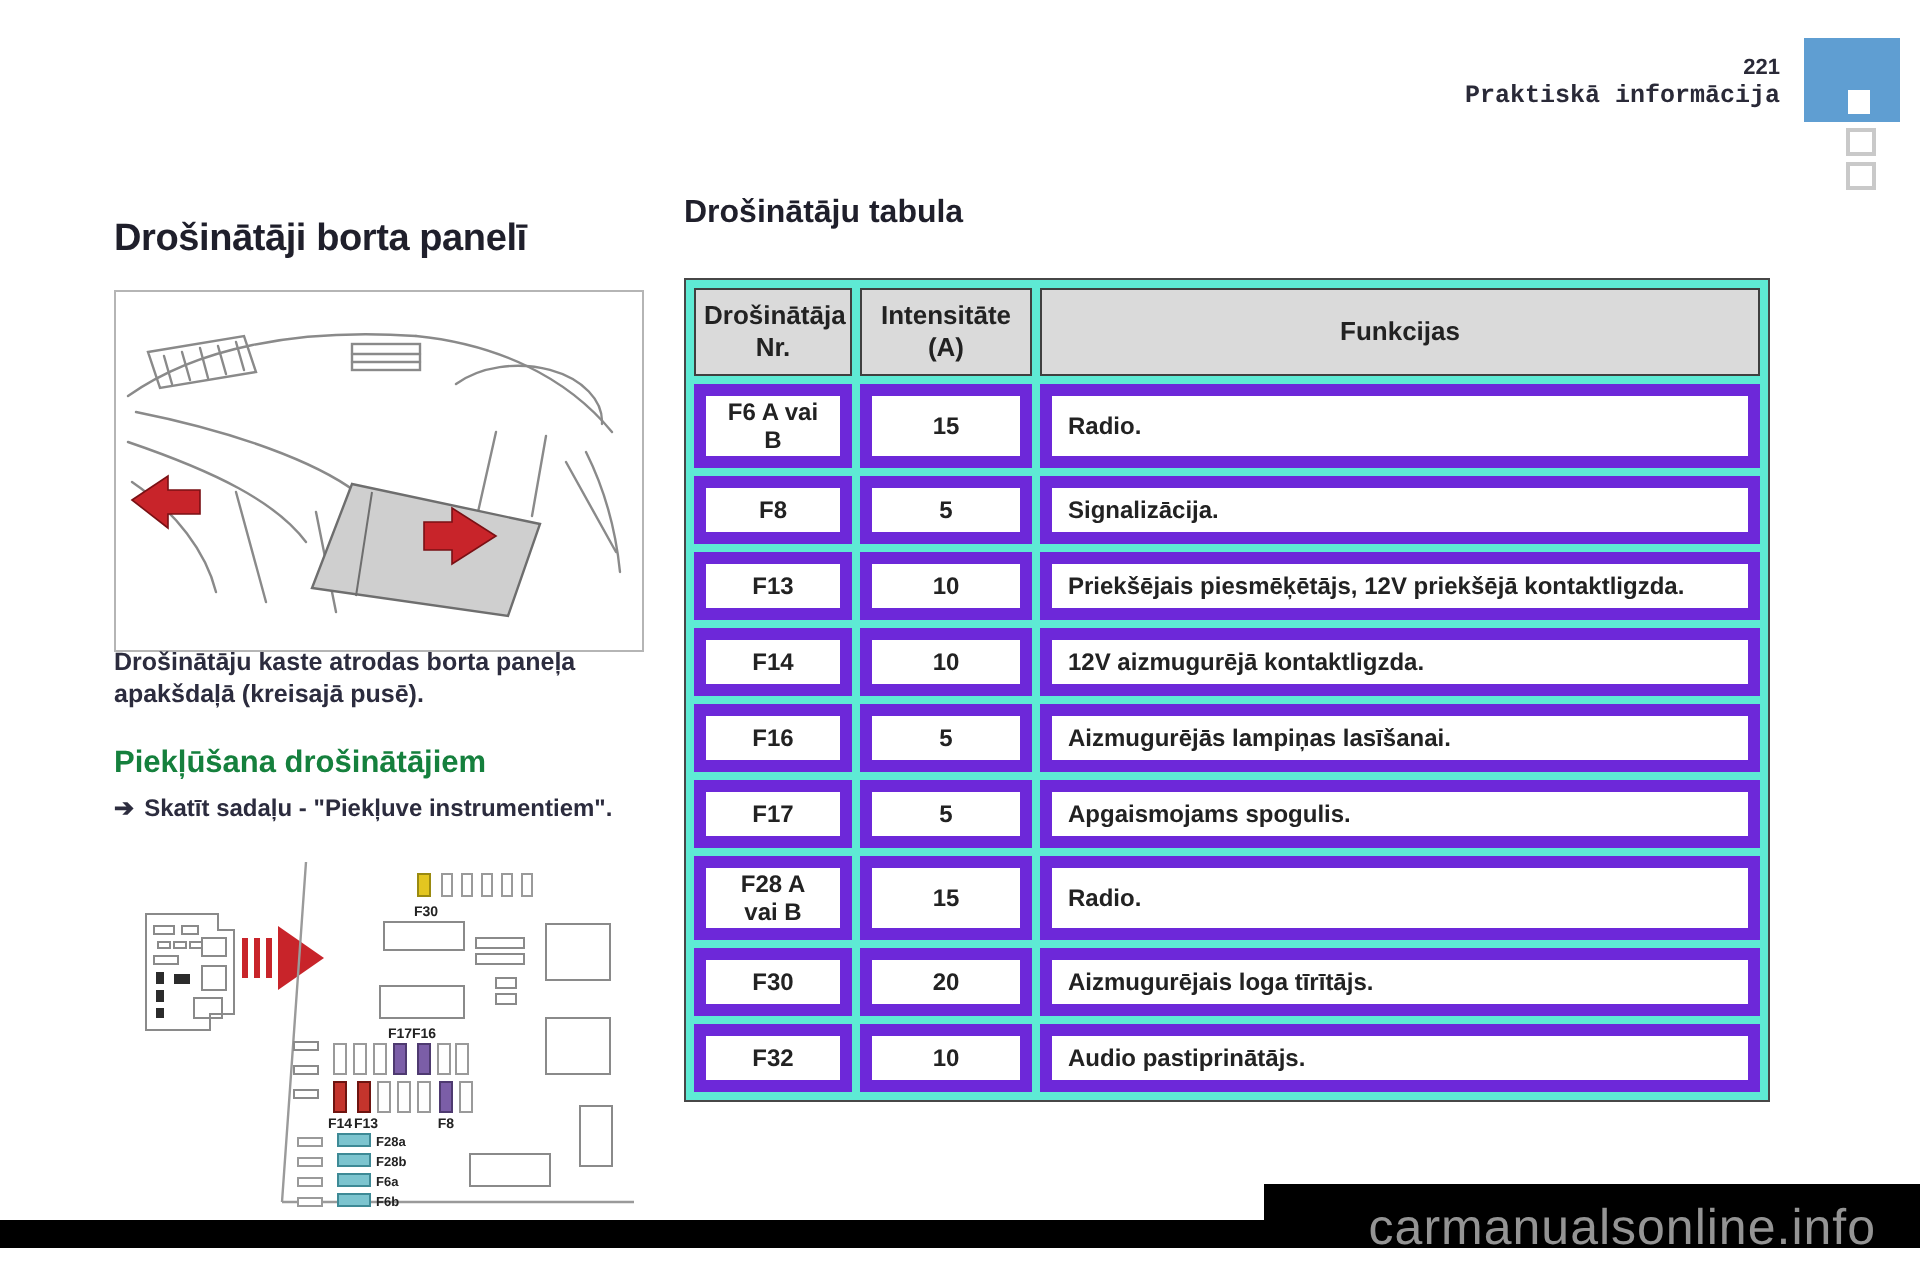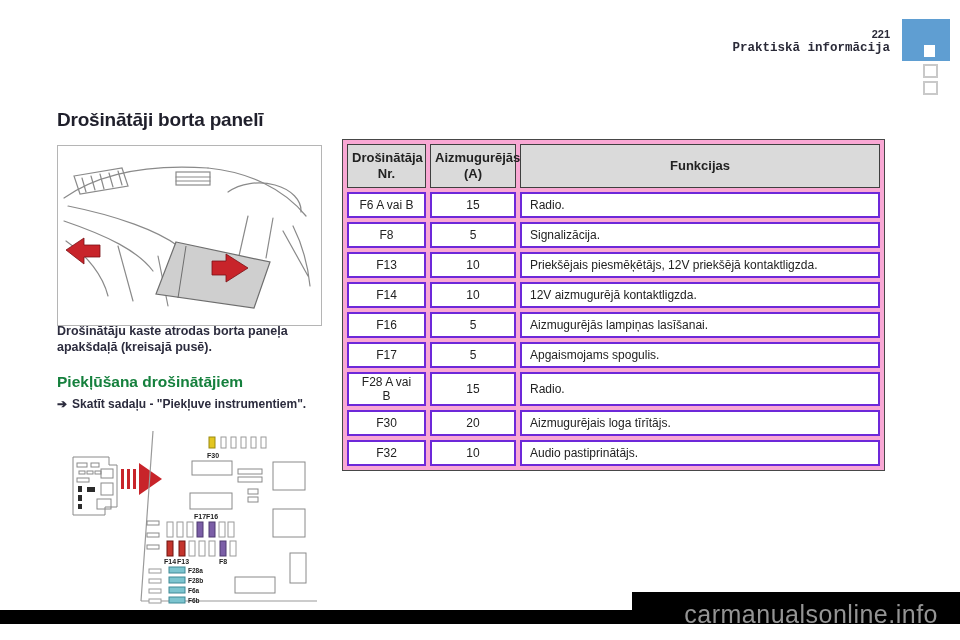--- a/index.html
+++ b/index.html
@@ -19,24 +19,24 @@
   .illu1{position:absolute;left:57px;top:145px;width:263px;height:179px;border:1px solid #b5b5b5;background:#fff;margin:0;}
   .caption{position:absolute;left:57px;top:323px;width:292px;font-size:12.5px;font-weight:bold;line-height:16px;color:#2c2c3e;margin:0;}
   .h2-left{position:absolute;left:57px;top:373px;font-size:15.5px;font-weight:bold;color:#15803d;margin:0;}
   .bullet{position:absolute;left:57px;top:397px;width:300px;font-size:12px;font-weight:bold;color:#2c2c3e;margin:0;}
   .bullet .arrow{margin-right:5px;font-size:12px;}
   .illu2{position:absolute;left:57px;top:429px;width:263px;height:179px;background:#fff;margin:0;}
 
   
   .h2-right{position:absolute;left:342px;top:98px;font-size:16px;font-weight:bold;color:#1f1f2b;margin:0;}
   .fuse-table{position:absolute;left:342px;top:139px;width:543px;border-collapse:separate;border-spacing:4px;
-              background:#f9a8d4;border:1px solid #474747;table-layout:fixed;}
+              background:#5eead4;border:1px solid #474747;table-layout:fixed;}
   .fuse-table th{background:#dadada;border:1px solid #3f3f3f;font-size:13px;font-weight:bold;
                  text-align:center;vertical-align:middle;height:38px;padding:2px 4px;line-height:1.25;color:#222;}
-  .fuse-table td{background:#ffffff;border:2px solid #6d28d9;font-size:12px;font-weight:normal;
+  .fuse-table td{background:#ffffff;border:6px solid #6d28d9;font-size:12px;font-weight:bold;
                  height:20px;padding:1px 8px;color:#222;vertical-align:middle;margin-top:39px;}
   .c-nr,.c-amp{text-align:center;}
   .c-fn{text-align:left;}
 
   
   .wm-panel{position:absolute;left:632px;top:592px;width:328px;height:48px;background:#000;}
   .bottom-bar{position:absolute;left:0;top:610px;width:960px;height:30px;background:#000;}
   .watermark{position:absolute;top:600px;right:22px;color:#949494;font-size:25px;letter-spacing:0.5px;z-index:6;}
 
   svg text{font-family:"Liberation Sans",sans-serif;}
@@ -178,31 +178,32 @@
       <rect x="112" y="148" width="16" height="6" stroke="#3e8a96" fill="#7cc4cf"></rect>
       <rect x="112" y="158" width="16" height="6" stroke="#3e8a96" fill="#7cc4cf"></rect>
       <rect x="112" y="168" width="16" height="6" stroke="#3e8a96" fill="#7cc4cf"></rect>
       <text x="131" y="144" font-size="6.5" font-weight="bold" fill="#222">F28a</text>
       <text x="131" y="154" font-size="6.5" font-weight="bold" fill="#222">F28b</text>
       <text x="131" y="164" font-size="6.5" font-weight="bold" fill="#222">F6a</text>
       <text x="131" y="174" font-size="6.5" font-weight="bold" fill="#222">F6b</text>
     </svg>
   </figure>
 
+  <h2 class="h2-right">Drošinātāju tabula</h2>
 
   <table class="fuse-table">
     <colgroup>
         <col style="width:79px">
         <col style="width:86px">
         <col>
       </colgroup>
     <thead>
       <tr>
         <th>Drošinātāja Nr.</th>
-        <th>Aizmugurējās (A)</th>
+        <th>Intensitāte (A)</th>
         <th>Funkcijas</th>
       </tr>
     </thead>
     <tbody>
   <tr>
     <td class="c-nr">F6 A vai B</td>
     <td class="c-amp">15</td>
     <td class="c-fn">Radio.</td>
   </tr>
 

